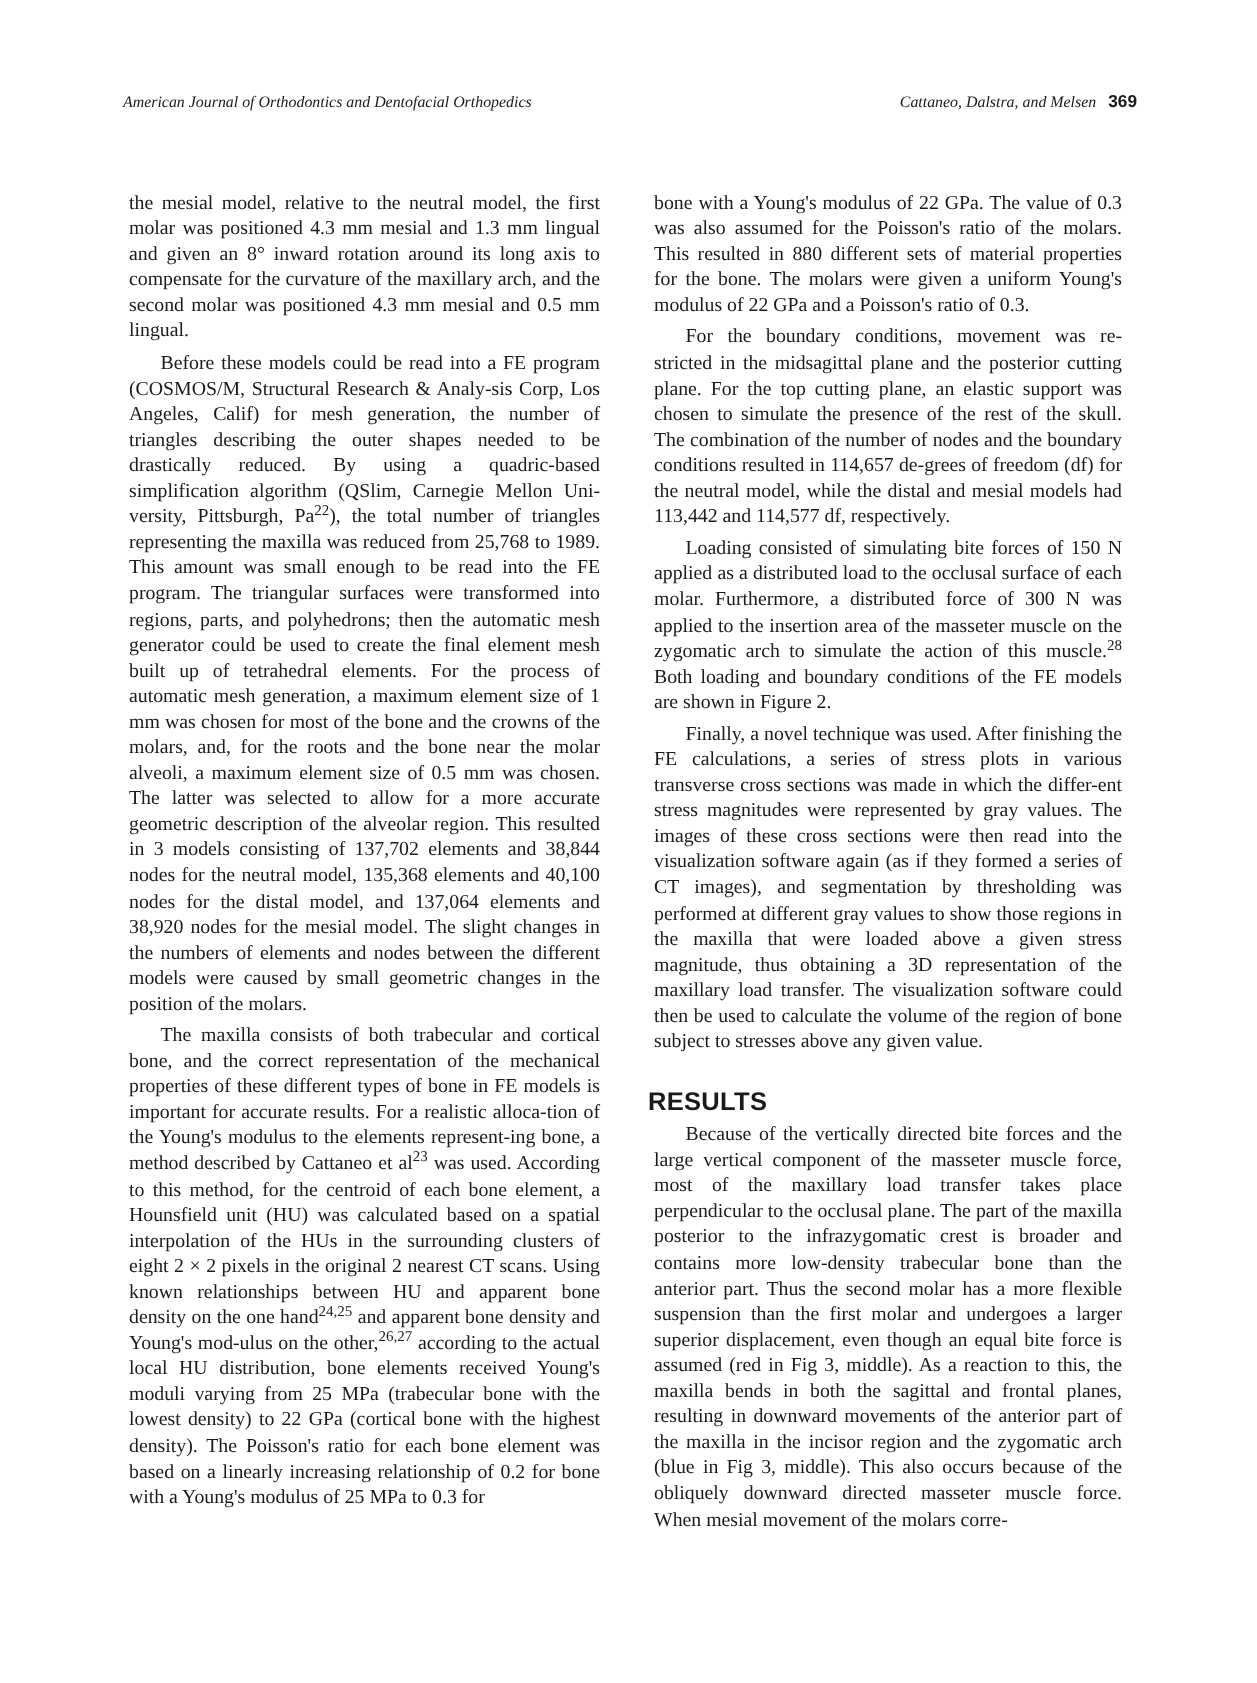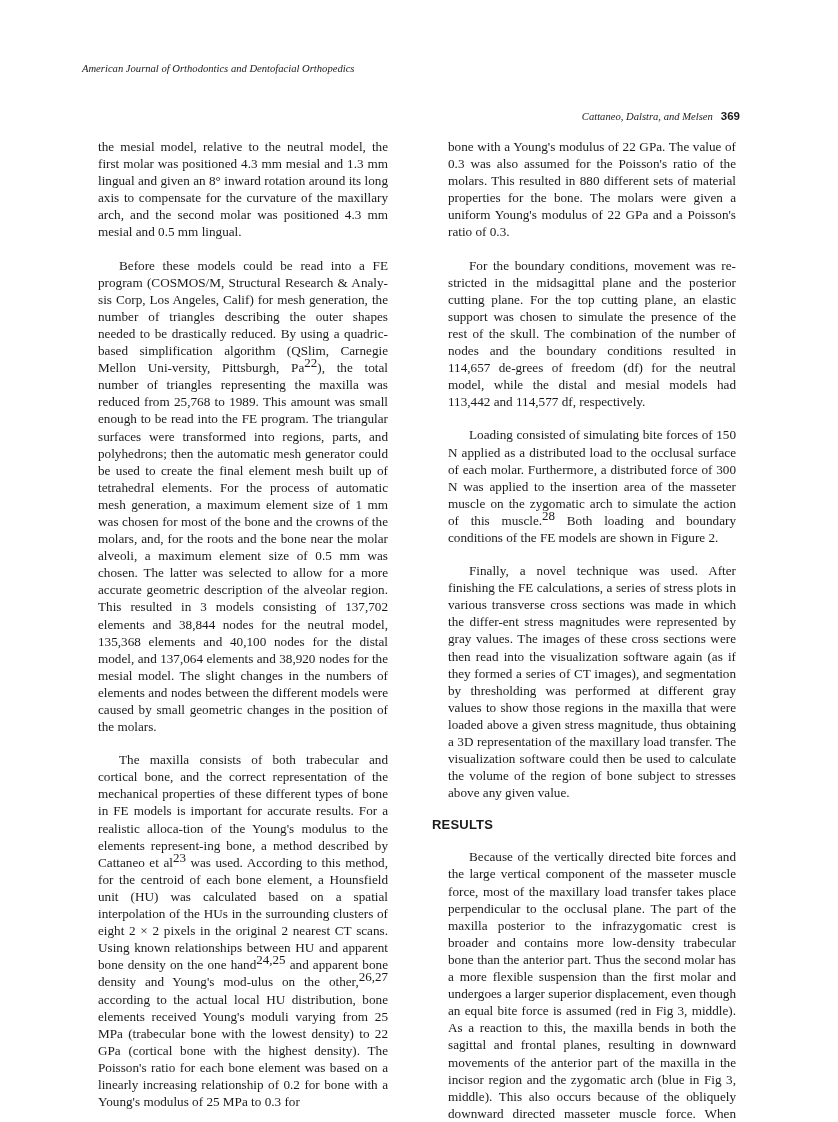--- a/index.html
+++ b/index.html
@@ -1,27 +1,27 @@
 <!DOCTYPE html>
 <html><head>
 <meta charset="utf-8">
 <style>
   html, body { margin:0; padding:0; background:#ffffff; }
   body { width:838px; height:1122px; position:relative; overflow:hidden; font-family:"Liberation Serif", serif; color:#1a1a1a; }
   .header { position:absolute; left:82px; top:61px; width:676px; font-style:italic; font-size:10.6px; line-height:15.5px; }
   .header .left { position:absolute; left:0; top:0; }
-  .header .right { position:absolute; right:18px; top:0; white-space:nowrap;margin-top:48px; }
+  .header .right { position:absolute; right:0; top:0; white-space:nowrap; }
   .header .page { font-style:normal; font-weight:bold; font-family:"Liberation Sans", sans-serif; font-size:11.5px; margin-left:8px; }
   .col { position:absolute; top:122px; font-size:13.2px; line-height:17.1px; text-align:justify; hyphens:manual; }
   .col.left { left:82px; width:322px; }
   .col.right { left:432px; width:320px; }
-  .col p { margin:16px; }
+  .col p { margin:4px; }
   .col p.indent { text-indent:21px; }
-  .col sup { font-size:13px; line-height:0; vertical-align:5px; }
-  h2.section { font-family:"Liberation Sans", sans-serif; font-weight:bold; font-size:13px; margin:4px 0 5px 0; line-height:15px; letter-spacing:0.2px; }
+  .col sup { font-size:10px; line-height:0; vertical-align:5px; }
+  h2.section { font-family:"Liberation Sans", sans-serif; font-weight:bold; font-size:17px; margin:25px 0 5px 0; line-height:15px; letter-spacing:0.2px; }
   .italic { }
 </style>
 </head>
 <body>
 
 <div class="header">
   <div class="left">
     <div>American Journal of Orthodontics and Dentofacial Orthopedics</div>
   </div>
   <div class="right">

